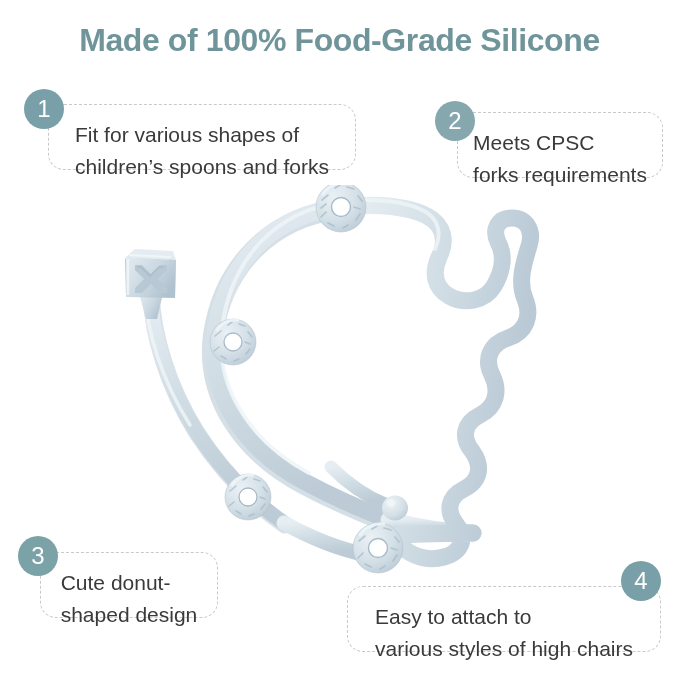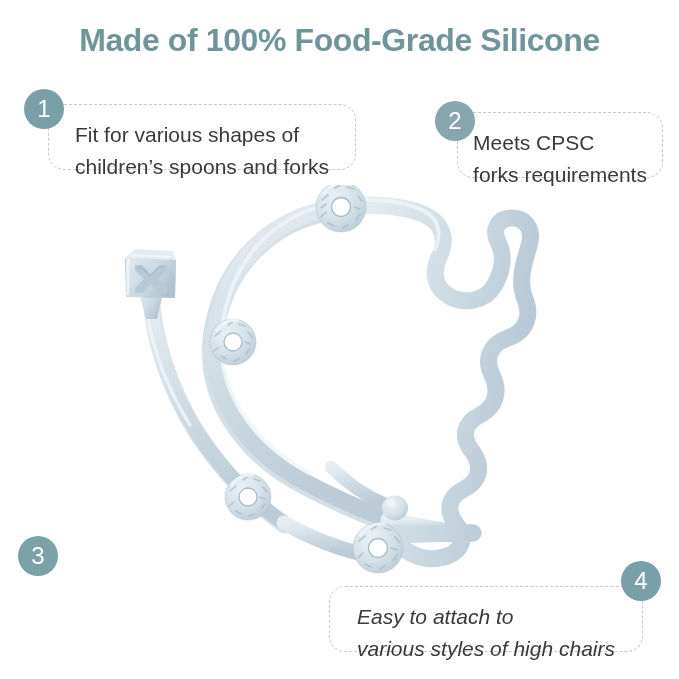--- a/index.html
+++ b/index.html
@@ -77,21 +77,21 @@
   
   #callout-1 { left: 48px;  top: 104px; width: 308px; height: 66px; }
   #badge-1   { left: 24px;  top: 89px; }
 
   #callout-2 { left: 457px; top: 112px; width: 206px; height: 66px; }
   #badge-2   { left: 435px; top: 101px; }
 
   #callout-3 { left: 40px;  top: 552px; width: 178px; height: 66px; }
   #badge-3   { left: 18px;  top: 536px; }
 
-  #callout-4 { left: 329px; top: 586px; width: 314px; height: 66px; font-style: italic; }
+  #callout-4 { left: 347px; top: 586px; width: 314px; height: 66px; }
   #badge-4   { left: 621px; top: 561px; }
 
   
   #product {
     position: absolute;
     left: 95px;
     top: 185px;
     width: 500px;
     height: 400px;
   }
@@ -312,20 +312,24 @@
   </div>
 
   <div class="callout" id="callout-2">
     <span class="callout-text">Meets CPSC
 forks requirements</span>
   </div>
   <div class="badge badge-2" id="badge-2">
     <span>2</span>
   </div>
 
+  <div class="callout" id="callout-3">
+    <span class="callout-text">Cute donut-
+shaped design</span>
+  </div>
   <div class="badge badge-3" id="badge-3">
     <span>3</span>
   </div>
 
   <div class="callout" id="callout-4">
     <span class="callout-text">Easy to  attach to
 various styles of high chairs</span>
   </div>
   <div class="badge badge-4" id="badge-4">
     <span>4</span>

